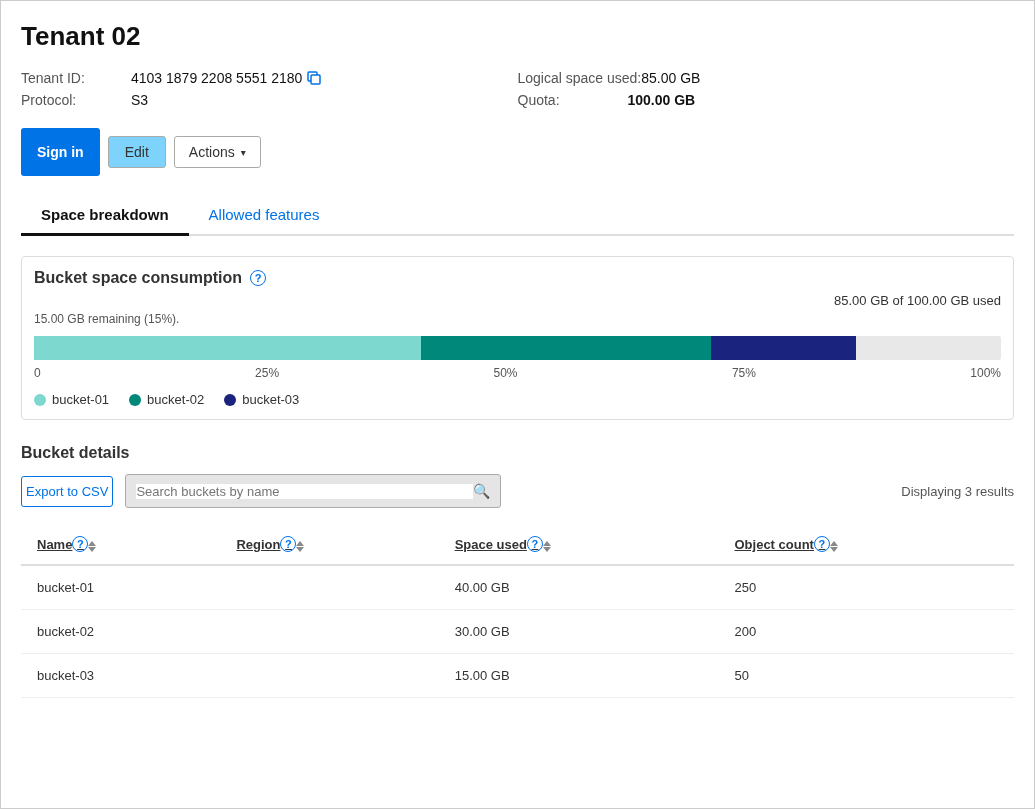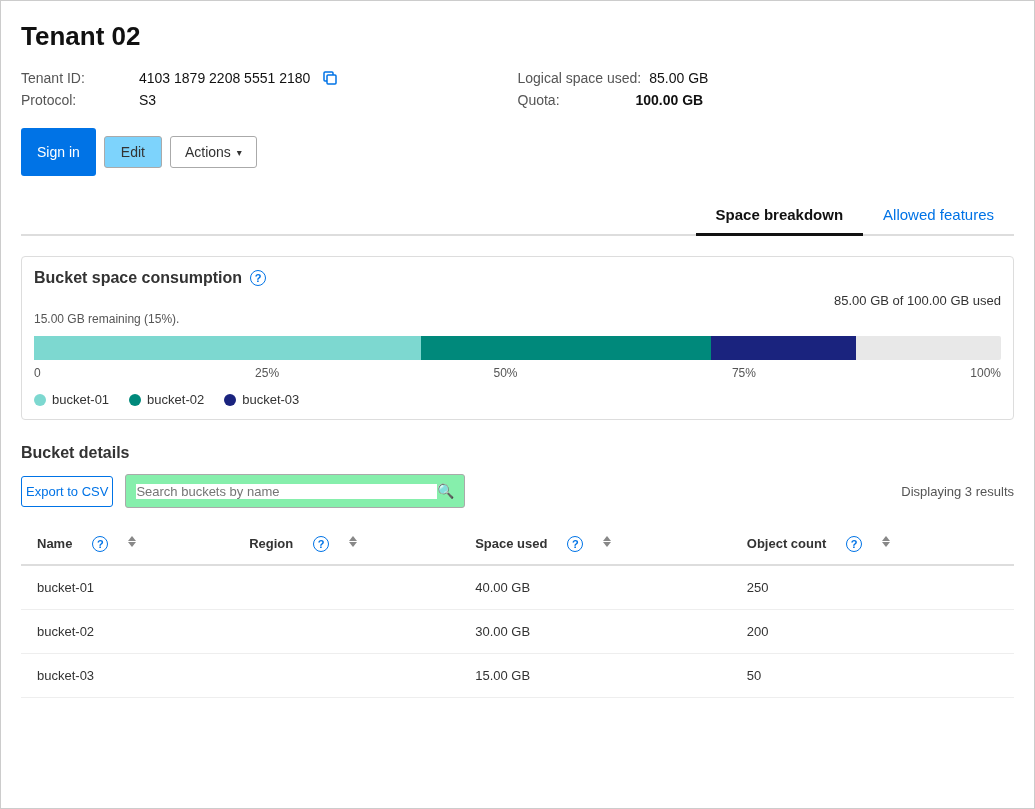--- a/index.html
+++ b/index.html
@@ -15,21 +15,21 @@
     .page-container { padding: 20px 20px 20px 20px; }
     h1 { font-size: 26px; font-weight: 600; margin-bottom: 18px; color: #111; }
 
     .info-grid {
       display: grid;
       grid-template-columns: 1fr 1fr;
       gap: 0;
       margin-bottom: 20px;
     }
     .info-left, .info-right { display: flex; flex-direction: column; gap: 6px; }
-    .info-row { display: flex; gap: 8px; align-items: center; }
+    .info-row { display: flex; align-items: center; }
     .info-label { color: #555; min-width: 110px; }
     .info-value { font-weight: 400; color: #111; }
     .info-value.bold { font-weight: 700; }
     .copy-icon {
       display: inline-flex;
       align-items: center;
       cursor: pointer;
       color: #0073e6;
       margin-left: 4px;
     }
@@ -37,21 +37,21 @@
 
     .action-bar { display: flex; gap: 8px; margin-bottom: 20px; align-items: center; }
     .btn-primary {
       background: #0073e6;
       color: #fff;
       border: none;
       padding: 16px 16px;
       border-radius: 3px;
       cursor: pointer;
       font-size: 14px;
-      font-weight: 400;
+      font-weight: 700;
     }
     .btn-secondary {
       background: #7dd3fc;
       color: #333;
       border: 1px solid #aaa;
       padding: 7px 16px;
       border-radius: 3px;
       cursor: pointer;
       font-size: 14px;
     }
@@ -62,21 +62,21 @@
       padding: 7px 14px;
       border-radius: 3px;
       cursor: pointer;
       font-size: 14px;
       display: flex;
       align-items: center;
       gap: 6px;
     }
     .chevron-down { font-size: 10px; }
 
-    .tabs { display: flex; border-bottom: 2px solid #ddd; margin-bottom: 0; justify-content: flex-end; }
+    .tabs { display: flex; border-bottom: 2px solid #ddd; margin-bottom: 0; }
     .tab {
       padding: 10px 20px;
       cursor: pointer;
       font-size: 15px;
       color: #555;
       border-bottom: 3px solid transparent;
       margin-bottom: -2px;
     }
     .tab.active { color: #111; border-bottom: 3px solid #111; font-weight: 600; }
     .tab.blue { color: #0073e6; }
@@ -125,40 +125,40 @@
       cursor: pointer;
       font-size: 13px;
       color: #0073e6;
     }
     .search-box {
       display: flex;
       align-items: center;
       border: 1px solid #aaa;
       border-radius: 3px;
       padding: 12px 10px;
-      width: 340px;
+      width: 376px;
       height: 34px;
-      background: #86efac;
+      background: #e5e5e5;
     }
     .search-box input {
       border: none;
       outline: none;
       font-size: 13px;
       width: 100%;
       color: #777;
     }
     .search-icon { color: #777; font-size: 14px; }
     .results-count { margin-left: auto; font-size: 13px; color: #555; }
 
     table { width: 100%; border-collapse: collapse; }
     thead tr { border-bottom: 2px solid #ddd; }
     tbody tr { border-bottom: 1px solid #eee; }
     th { padding: 12px 16px; text-align: left; font-size: 13px; font-weight: 600; color: #333; }
     td { padding: 14px 16px; font-size: 13px; color: #333; }
-    .th-inner { display: flex; align-items: flex-start; gap: 20px; }
+    .th-inner { display: flex; align-items: flex-end; gap: 0; text-decoration: underline; }
     .sort-icon { display: flex; flex-direction: column; gap: 1px; cursor: pointer; }
     .sort-icon span { width: 0; height: 0; }
     .sort-up { border-left: 4px solid transparent; border-right: 4px solid transparent; border-bottom: 5px solid #888; }
     .sort-down { border-left: 4px solid transparent; border-right: 4px solid transparent; border-top: 5px solid #888; }
   </style>
 </head>
 <body>
 
 <div class="page-container">
 

